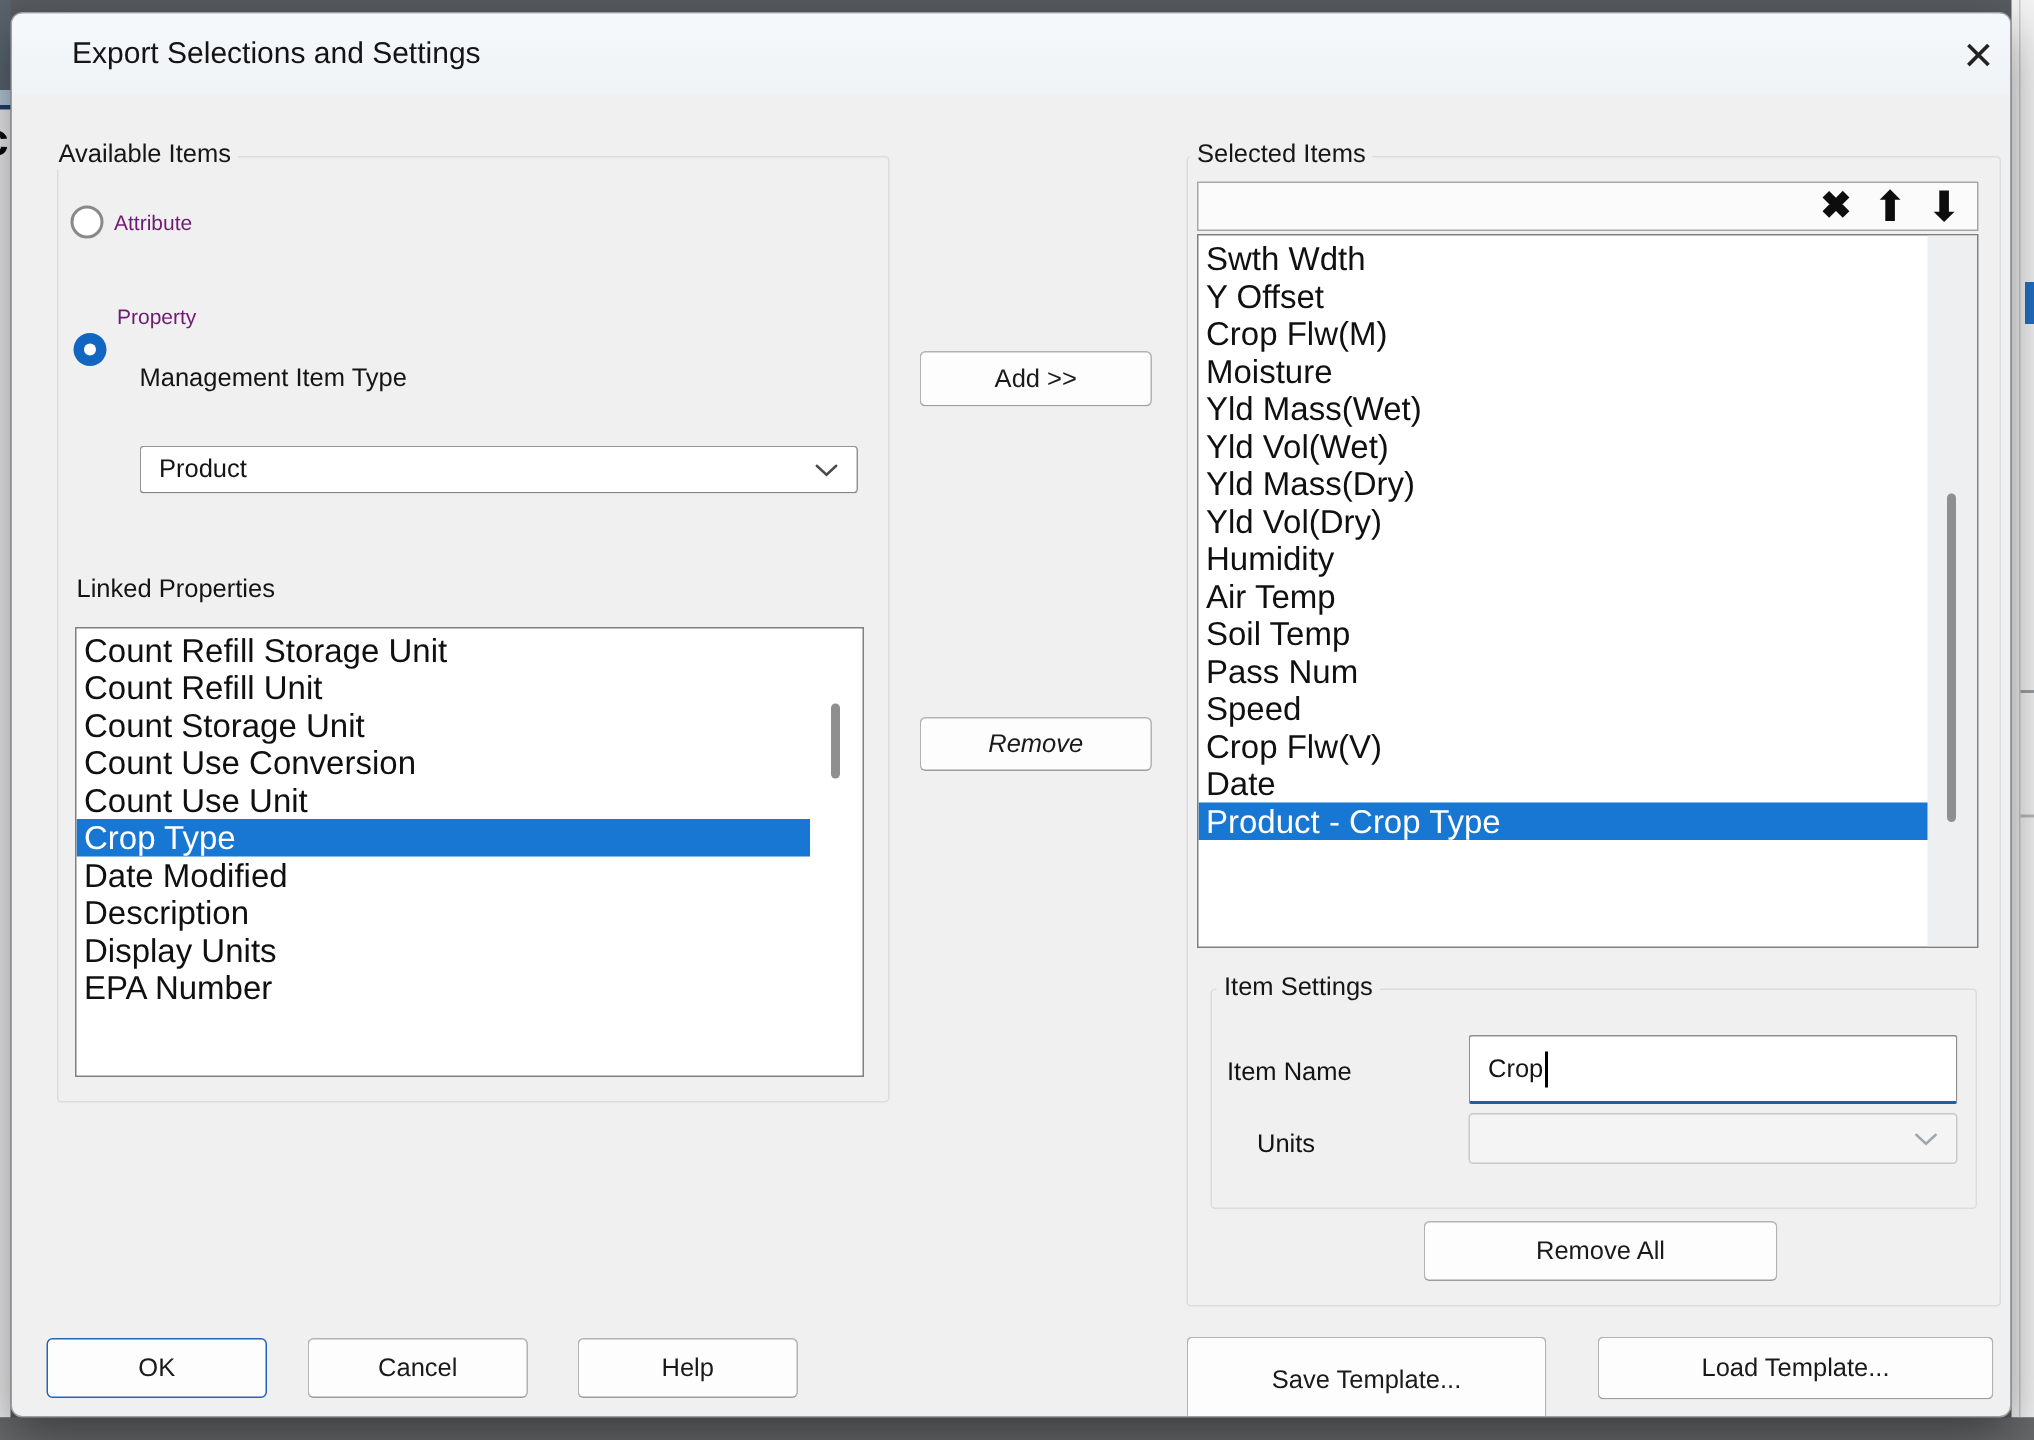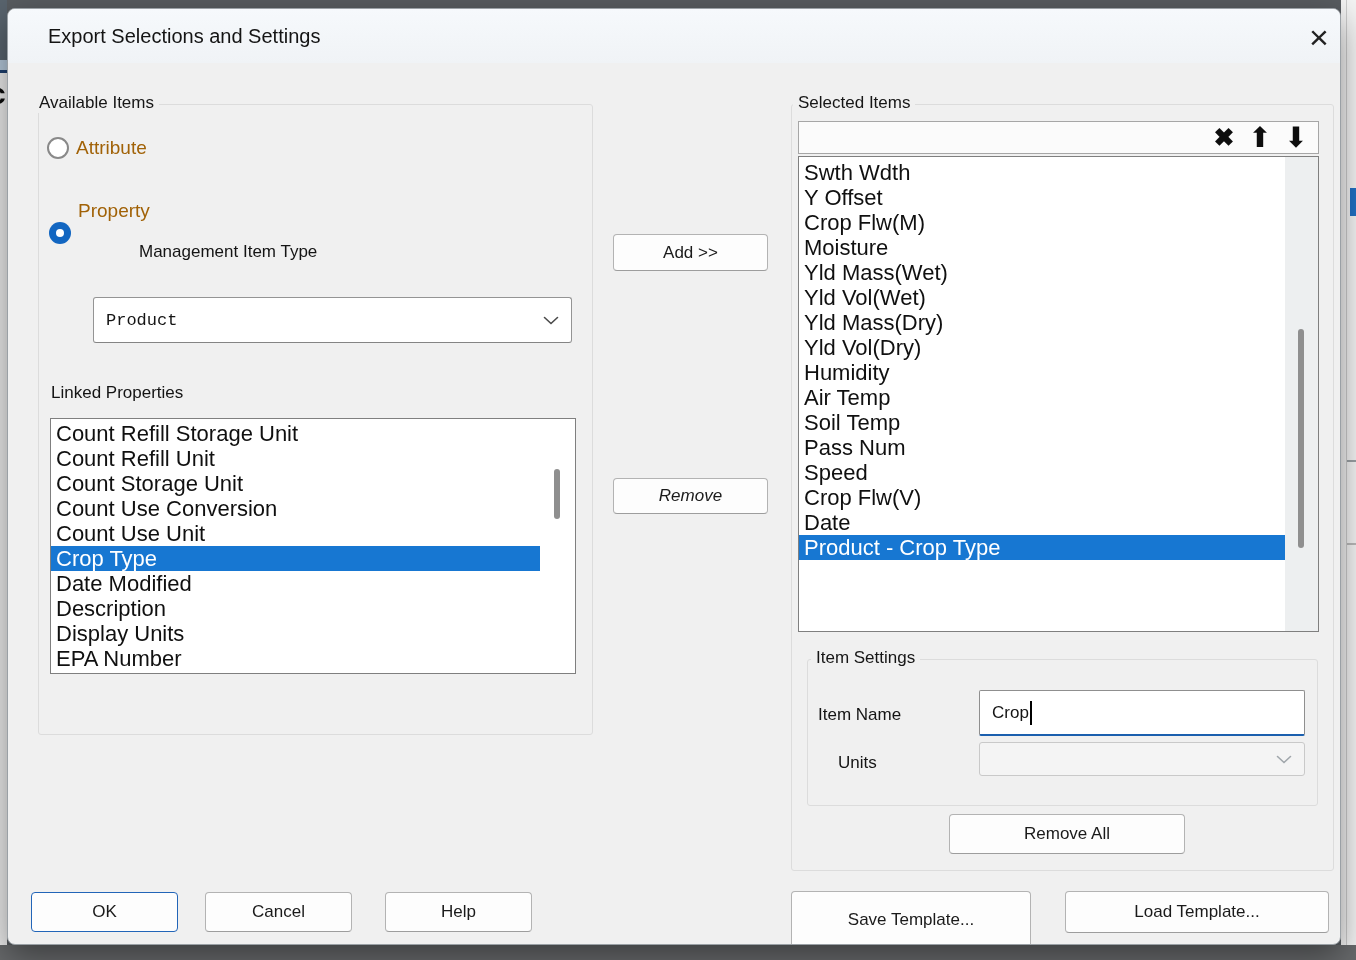--- a/index.html
+++ b/index.html
@@ -38,21 +38,21 @@
     font-size:34px;font-weight:300;color:#222;cursor:pointer;}
 
   
   .groupbox{border:1px solid #dcdcdc;border-radius:3px;background:transparent;}
   .grouplabel{background:#f0f0f0;padding:0 5px;font-size:17px;color:#161616;white-space:nowrap;z-index:3;}
 
   
   .radio{width:22px;height:22px;border-radius:50%;background:#fff;border:2px solid #898989;position:relative;}
   .radio.checked{border:none;background:#1266c1;}
   .radio.checked::after{content:'';position:absolute;inset:7px;background:#fff;border-radius:50%;}
-  .radio-label{font-size:19px;line-height:22px;color:#a16207;}
+  .radio-label{font-size:14px;line-height:22px;color:#701a75;}
 
   .field-label{font-size:17px;color:#141414;white-space:nowrap;}
 
   
   .combo{background:#fff;border:1px solid #949494;border-bottom-color:#848484;border-radius:3px;
     display:flex;align-items:center;padding:0 12px;font-size:17px;color:#141414;cursor:pointer;}
   .combo .spacer{flex:1;}
   .combo.disabled{background:#f4f4f4;border-color:#c9c9c9;color:#8a8a8a;}
 
   
@@ -108,33 +108,33 @@
 
   <div class="abs groupbox" style="left:30px;top:95px;width:555px;height:631px;"></div>
   <div class="abs grouplabel" style="left:26px;top:84px;">Available Items</div>
 
   <div class="abs radio" style="left:39px;top:128px;"></div>
   <div class="abs radio-label" style="left:68px;top:128px;">Attribute</div>
 
   <div class="abs radio checked" style="left:41px;top:191px;"></div>
   <div class="abs radio-label" style="left:70px;top:191px;">Property</div>
 
-  <div class="abs field-label" style="left:85px;top:233px;margin-left:46px;">Management Item Type</div>
-
-  <div class="abs combo" style="left:85px;top:288px;width:479px;height:46px;font-family:Liberation Mono, monospace;">
+  <div class="abs field-label" style="left:85px;top:233px;">Management Item Type</div>
+
+  <div class="abs combo" style="left:85px;top:288px;width:479px;height:32px;">
     <span>Product</span>
     <span class="spacer"></span>
     <svg class="chev" width="16" height="9" viewBox="0 0 16 9">
       <path d="M1.5 1.5 L8 7.5 L14.5 1.5" stroke="#4a4a4a" stroke-width="1.6" fill="none" stroke-linecap="round"></path>
     </svg>
   </div>
 
   <div class="abs field-label" style="left:43px;top:374px;">Linked Properties</div>
 
-  <div class="abs listbox" style="left:42px;top:409px;width:526px;height:256px;">
+  <div class="abs listbox" style="left:42px;top:409px;width:526px;height:300px;">
     <div class="rows" style="width:489px;padding-top:2px;">
         <div class="list-row">Count Refill Storage Unit</div>
         <div class="list-row">Count Refill Unit</div>
         <div class="list-row">Count Storage Unit</div>
         <div class="list-row">Count Use Conversion</div>
         <div class="list-row">Count Use Unit</div>
         <div class="list-row selected">Crop Type</div>
         <div class="list-row">Date Modified</div>
         <div class="list-row">Description</div>
         <div class="list-row">Display Units</div>

